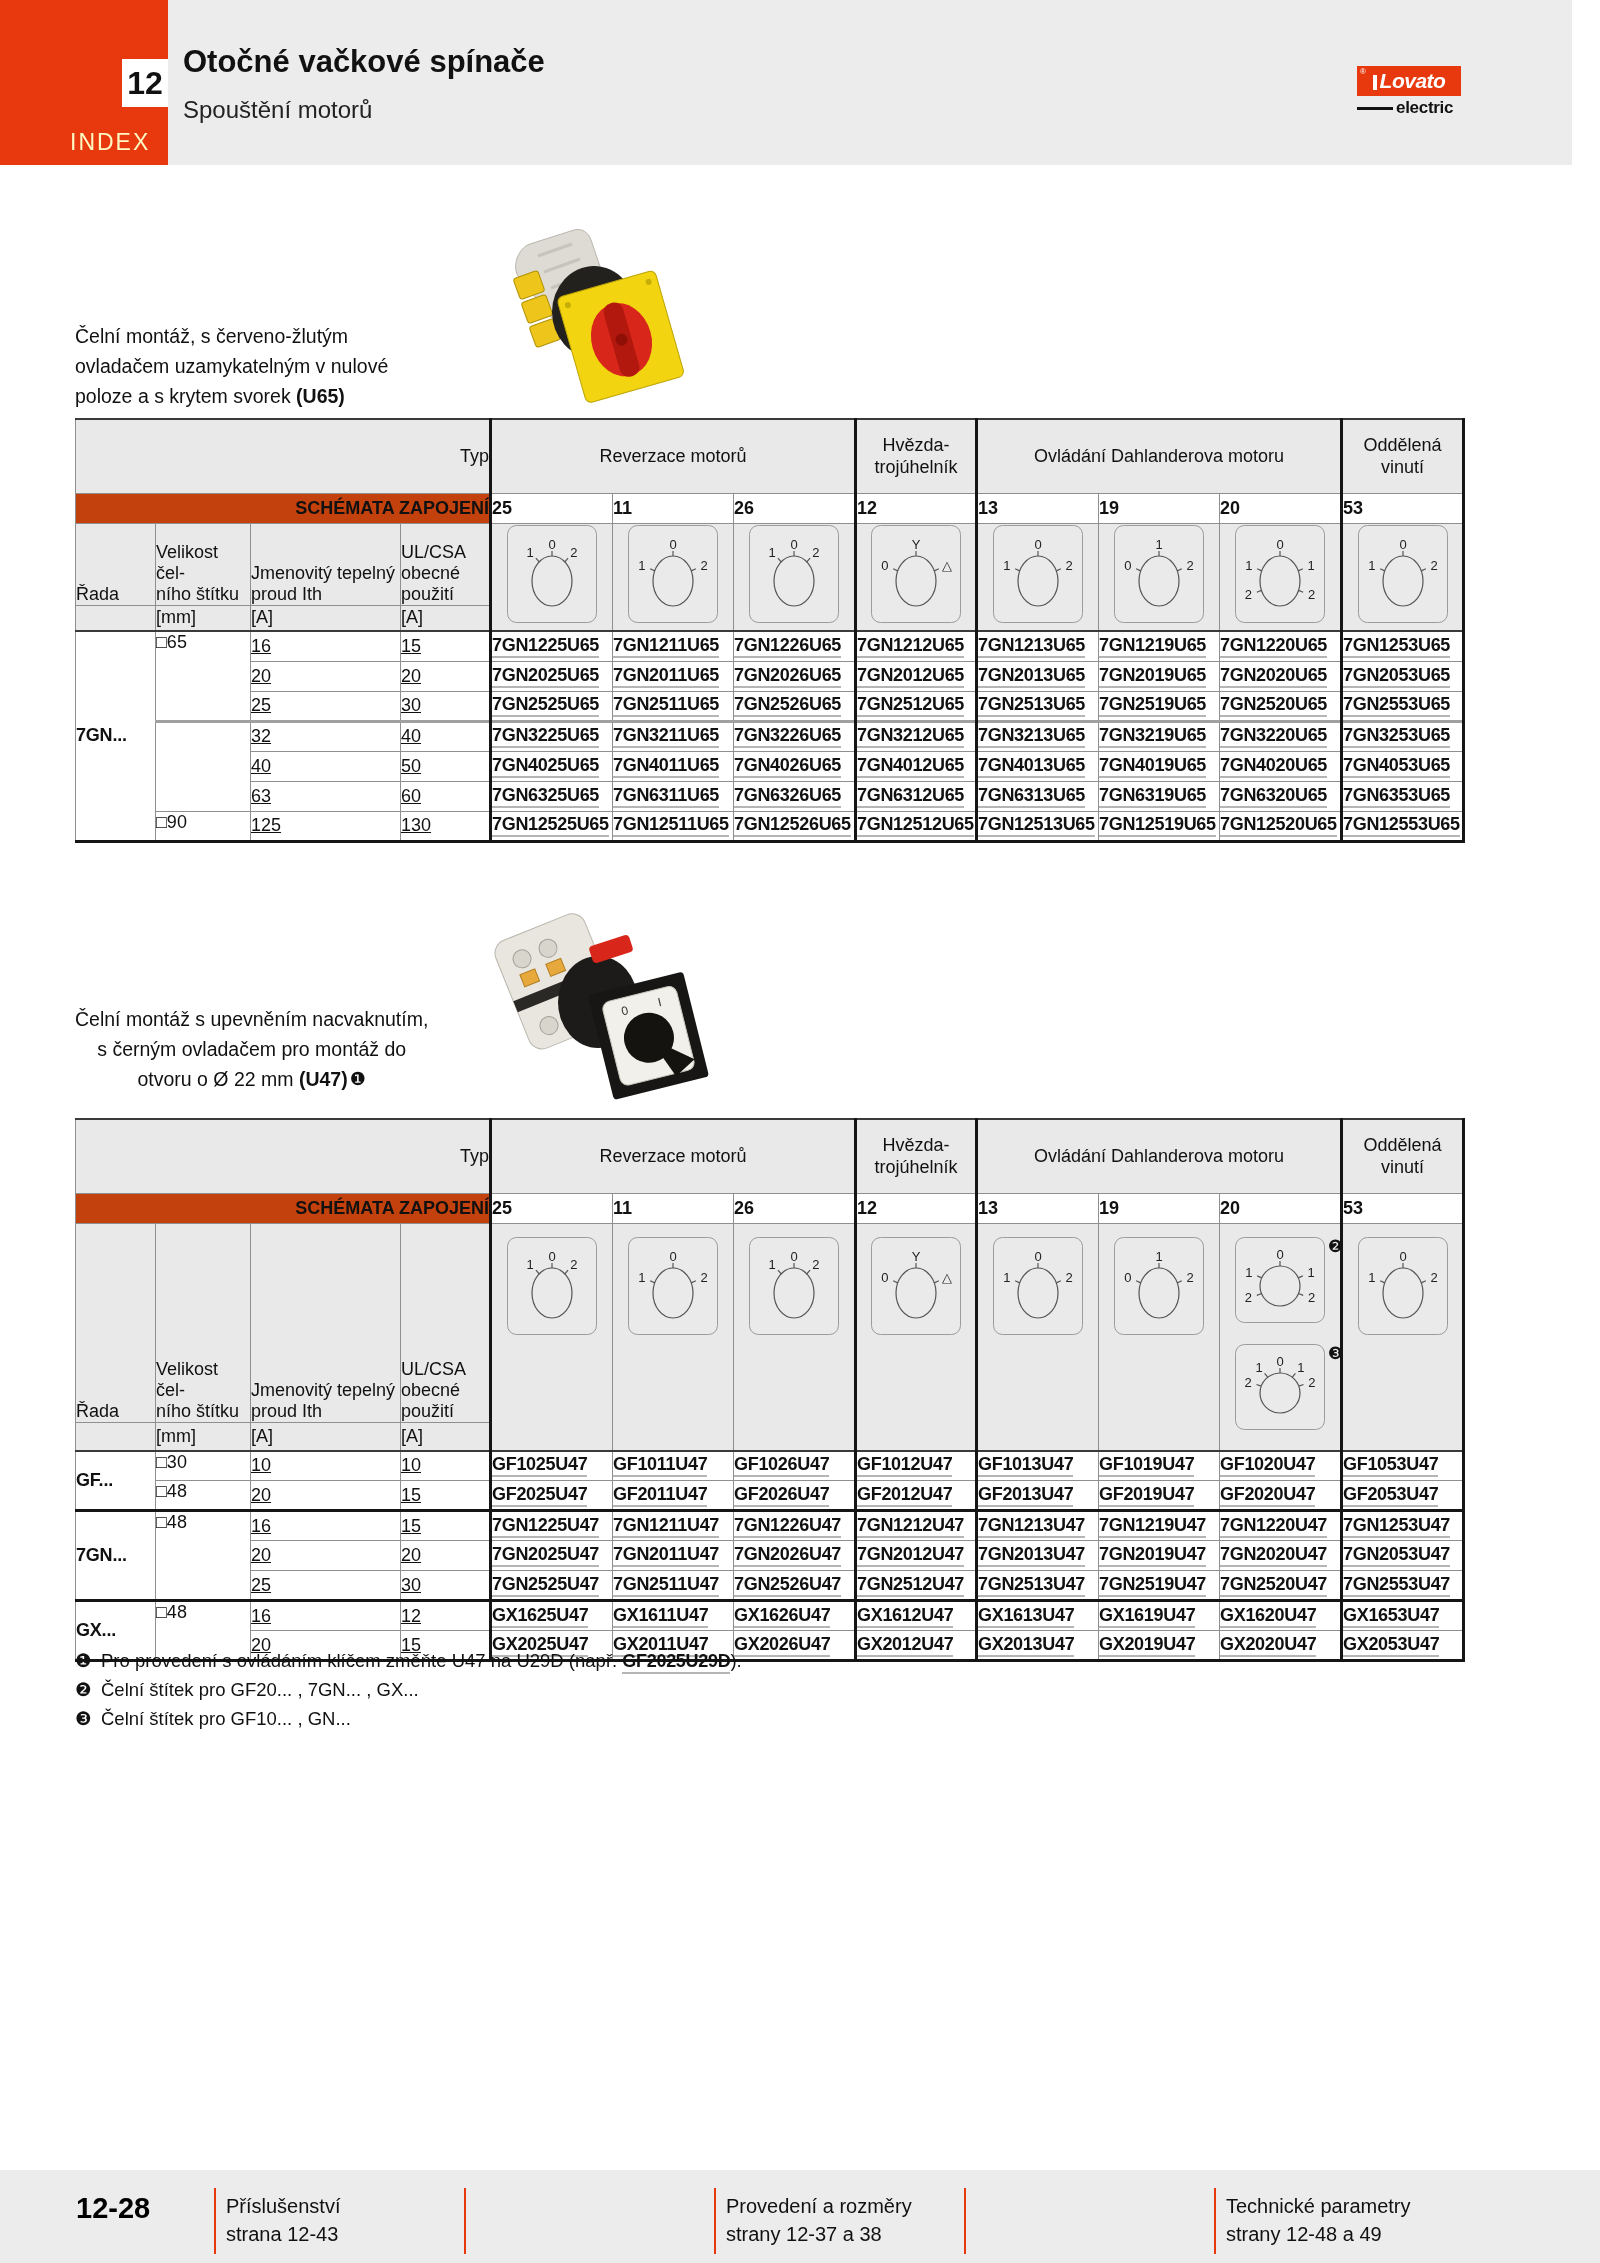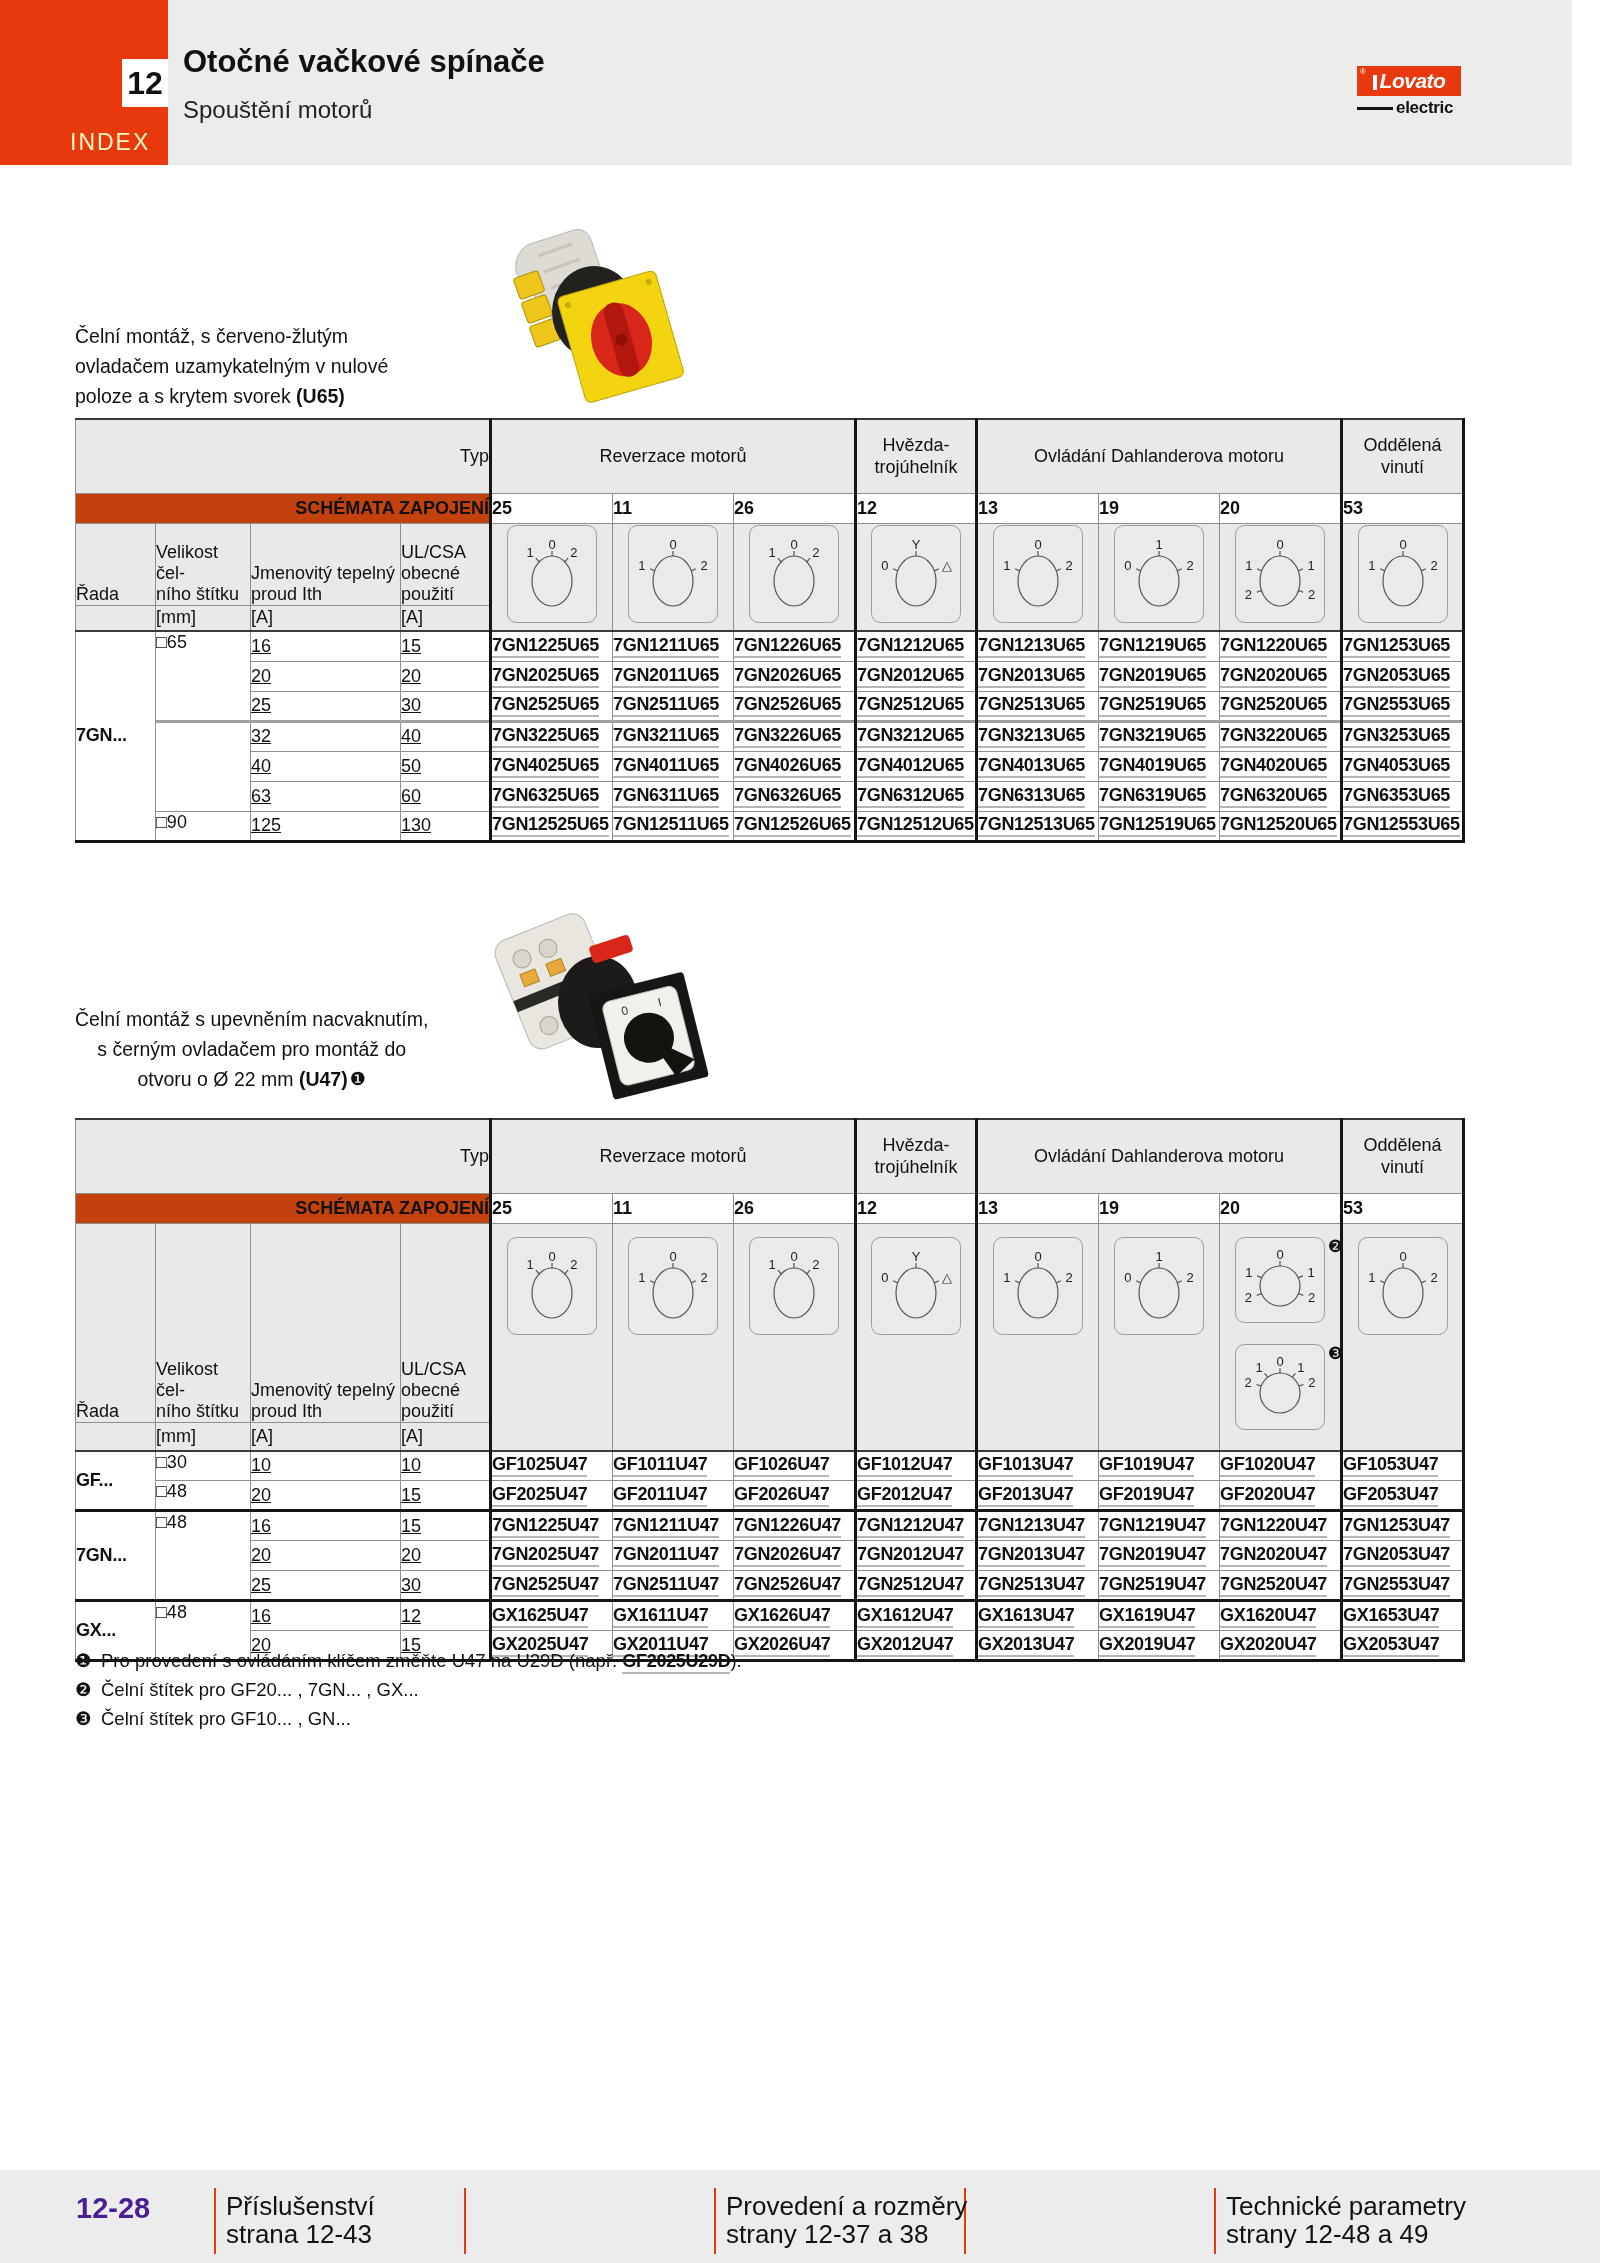--- a/index.html
+++ b/index.html
@@ -69,23 +69,23 @@
   .code{font-weight:bold;font-size:18px;letter-spacing:-0.3px;border-bottom:2px solid #b5b5b5;padding-bottom:1px;display:inline-block;line-height:20px;}
   tr.sep-gray td{border-top:3px solid #a0a0a0;}
   tr.sep-black td{border-top:3px solid #151515;}
 
   
   .footnotes{position:absolute;left:75px;top:1646px;font-size:18.5px;line-height:29px;color:#111;}
   .fn-badge{display:inline-block;width:26px;}
 
   
   .footer-band{position:absolute;left:0;top:2170px;width:1600px;height:93px;background:#ececec;}
-  .page-num{position:absolute;left:76px;top:22px;font-size:29px;font-weight:bold;color:#4c1d95;}
+  .page-num{position:absolute;left:76px;top:22px;font-size:29px;font-weight:bold;color:#000000;}
   .fsep{position:absolute;top:18px;width:2px;height:66px;background:#e8380d;}
-  .fitem{position:absolute;top:22px;font-size:26px;line-height:28px;color:#111;}
+  .fitem{position:absolute;top:22px;font-size:20px;line-height:28px;color:#111;}
 </style>
 </head>
 <body>
 
 <div class="page">
 
   <div class="top-band">
     <div class="index-block">
       <div class="chapter-box">
         <span>12</span>

